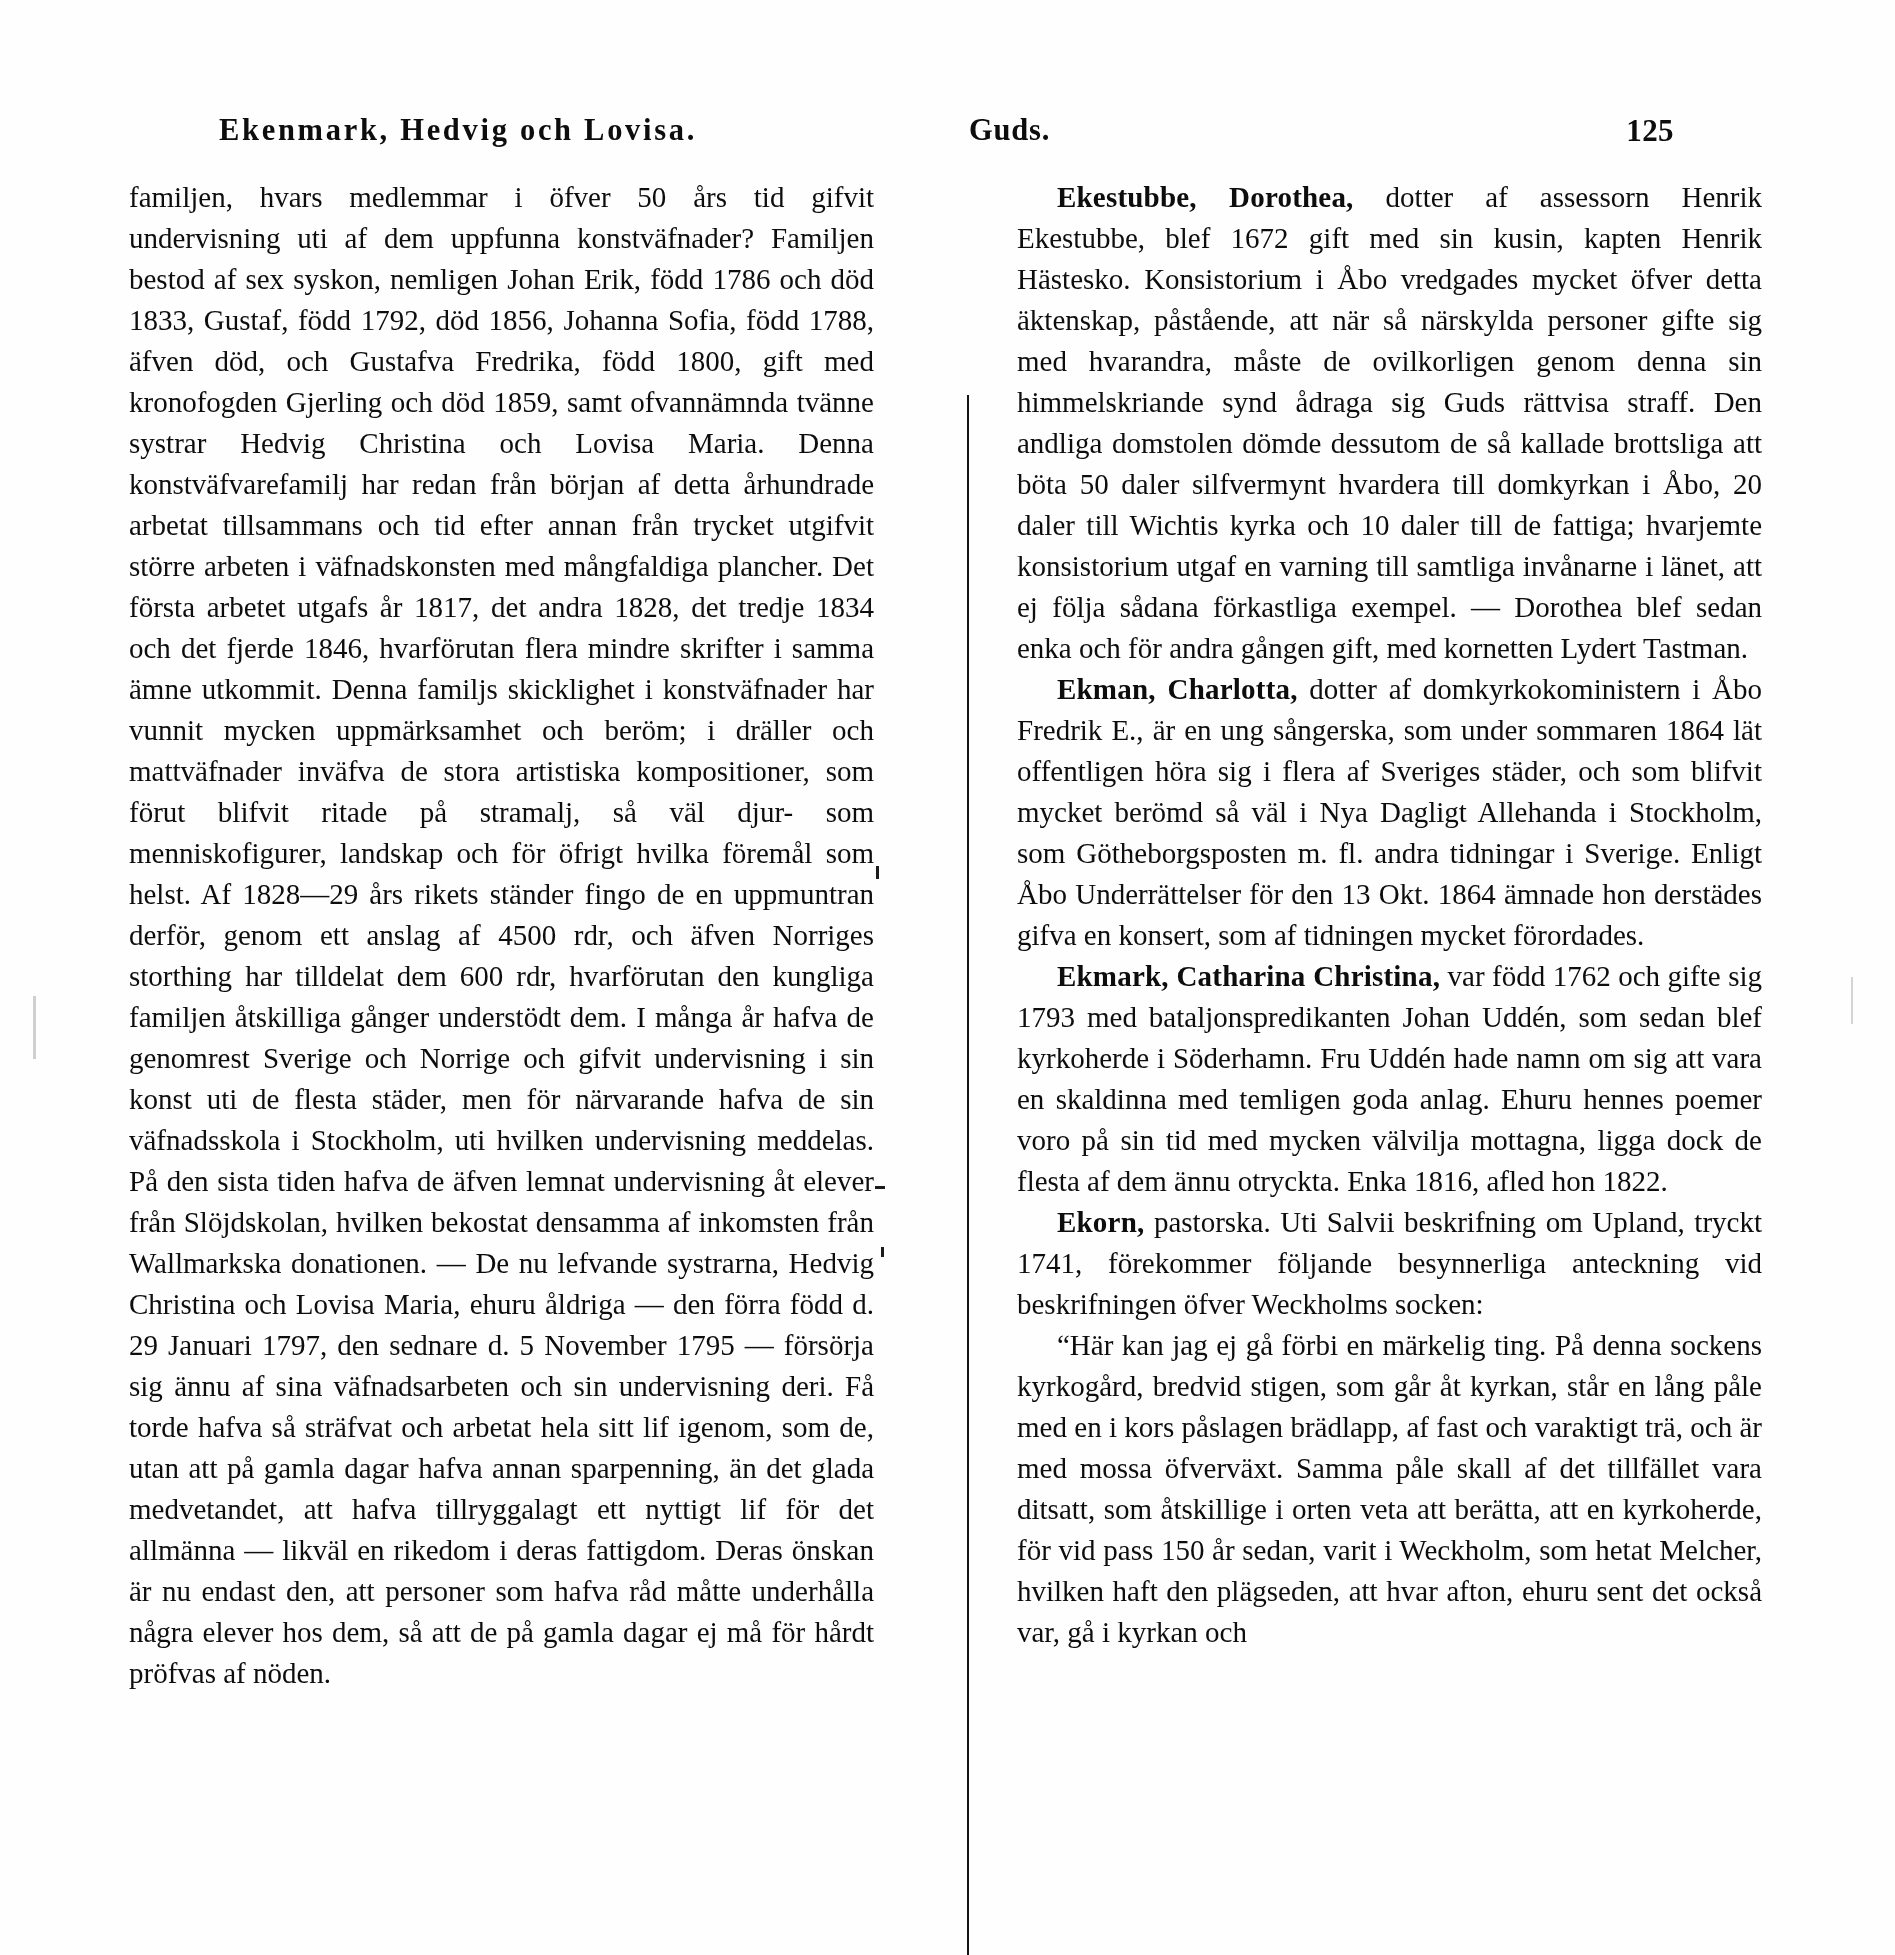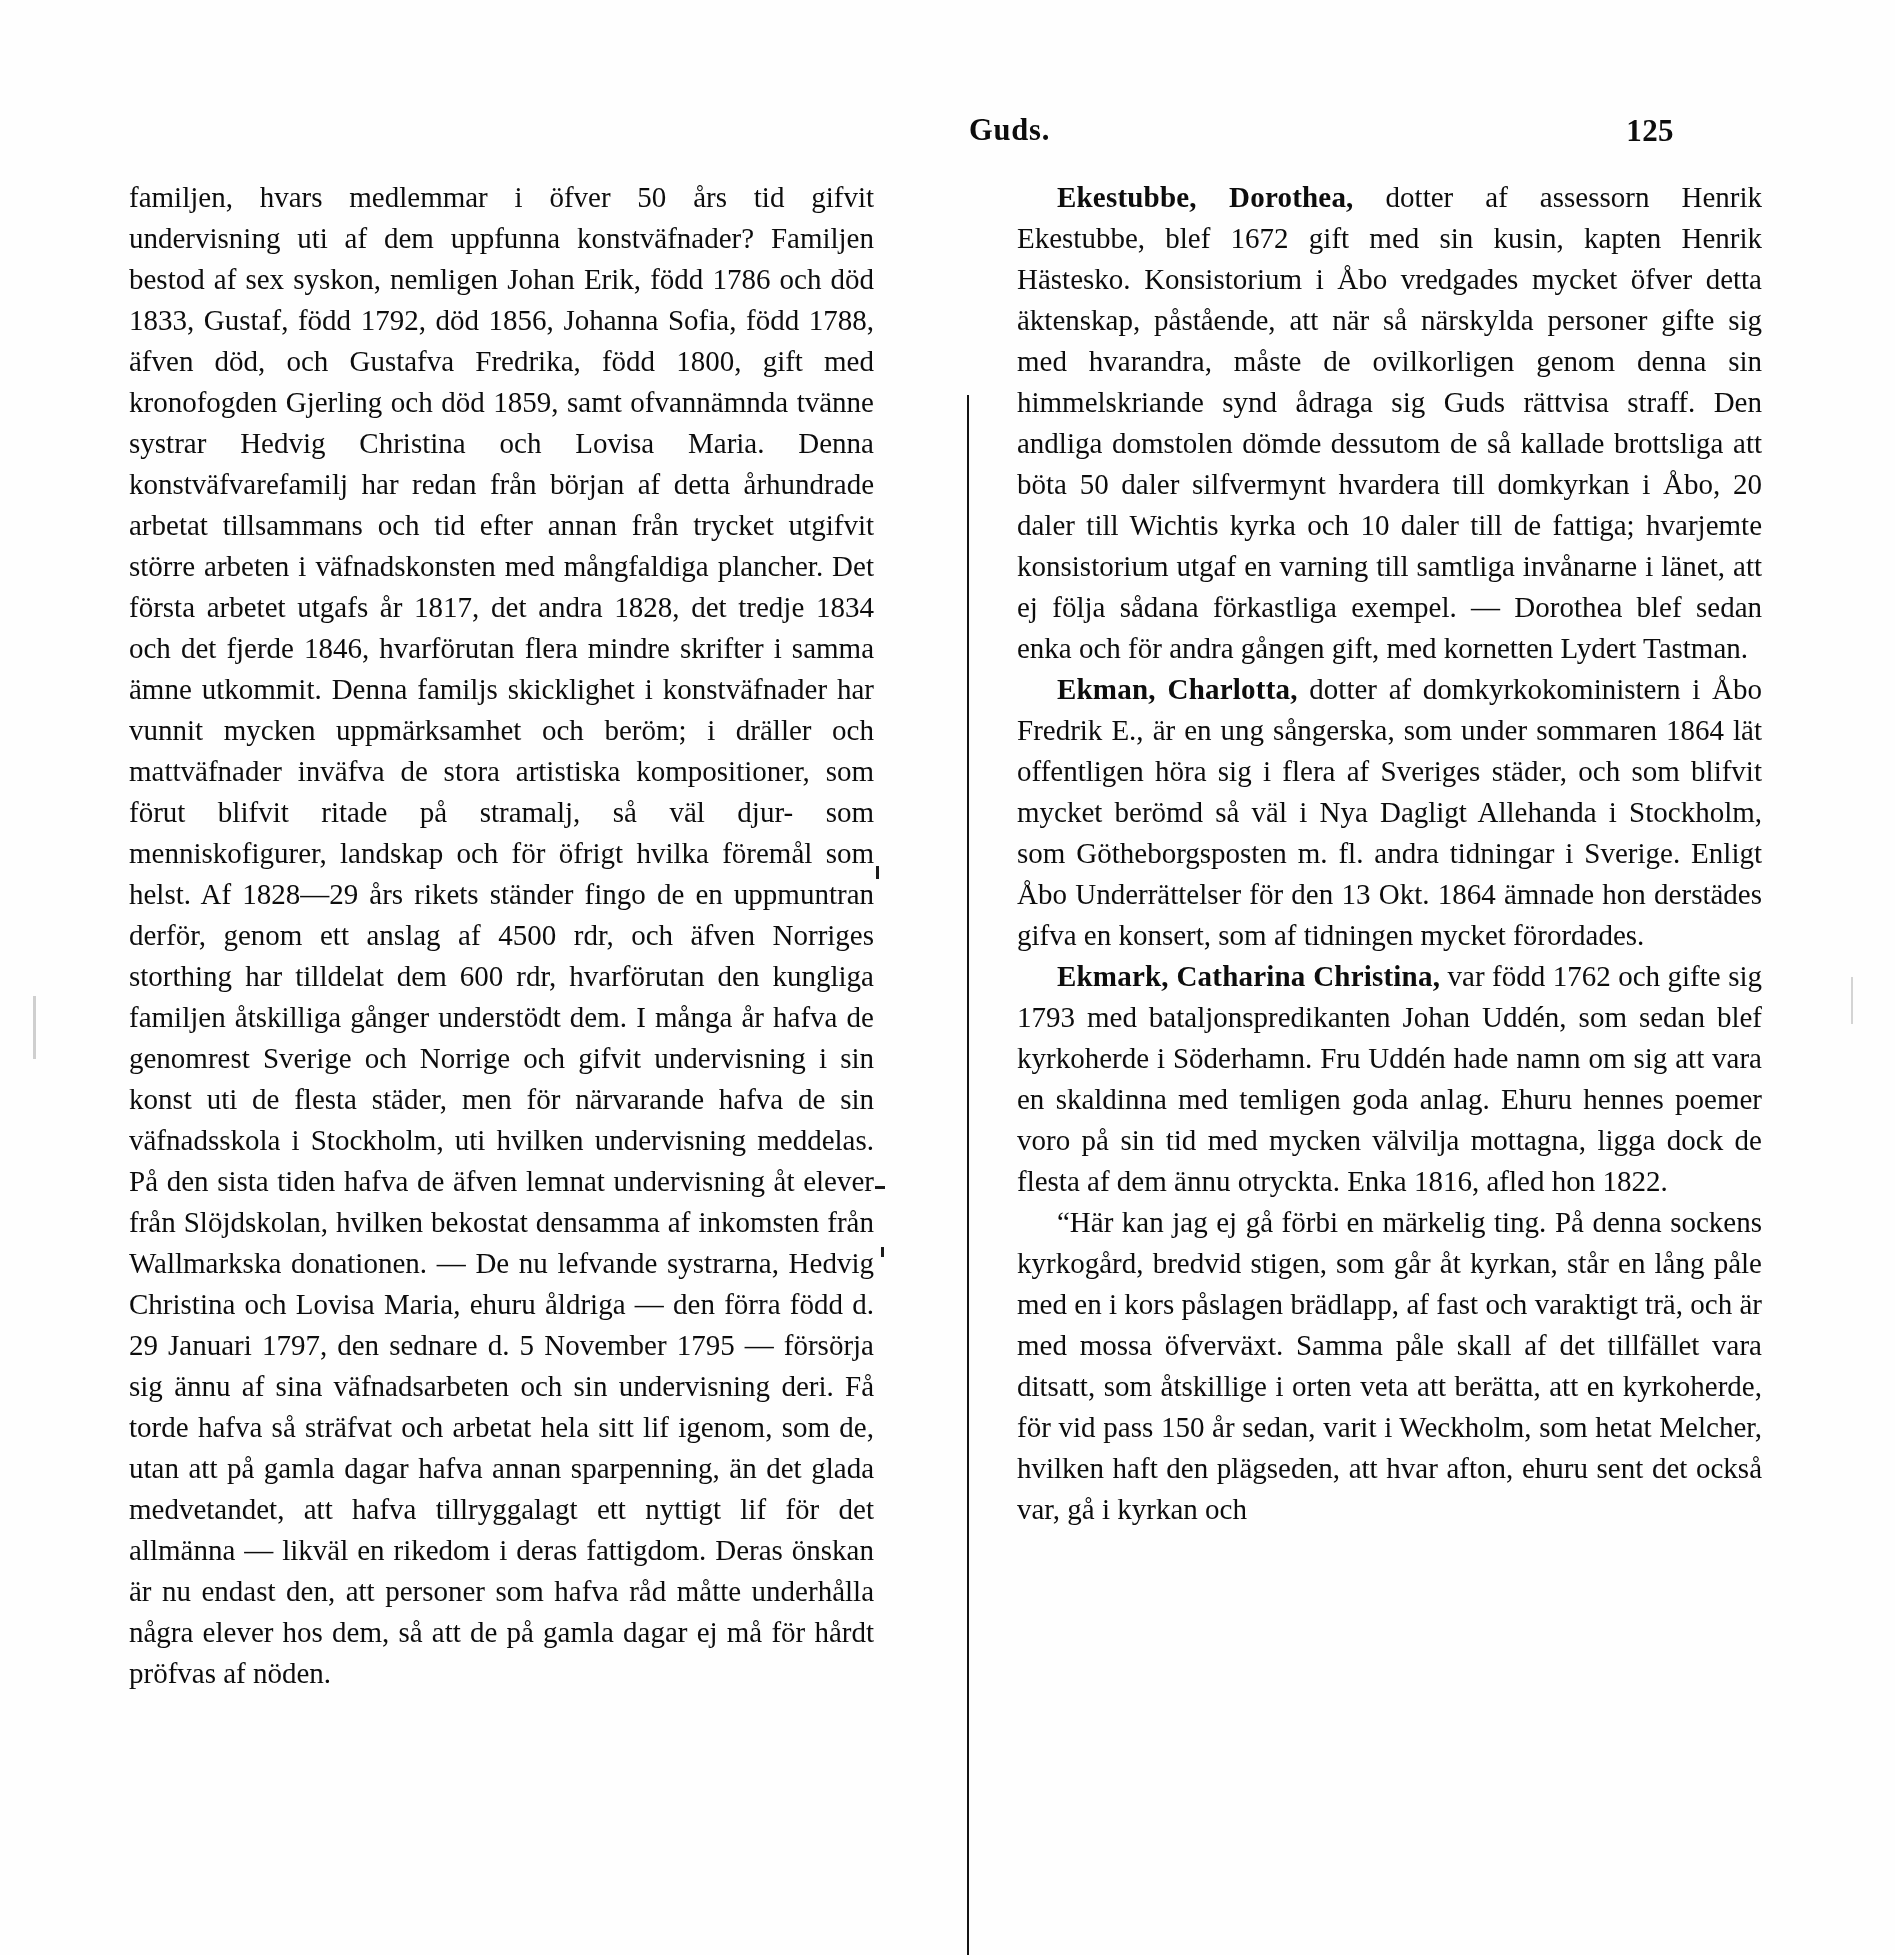--- a/index.html
+++ b/index.html
@@ -105,35 +105,37 @@
   .tick-c { left: 881px; top: 1247px; width: 3.1px;  height: 10.2px; }
   .edge-fleck-1 { left: 33px;  top: 996px; width: 2.7px; height: 63px; background:#cfcfcf; }
   .edge-fleck-2 { left: 1851px; top: 977px; width: 2.3px; height: 47px; background:#d4d4d4; }
 </style>
 </head>
 <body>
 
 <div class="page">
 
   <div class="running-head">
+    <span class="rh-left">Ekenmark, Hedvig och Lovisa.</span>
     <span class="rh-center">Guds.</span>
     <span class="rh-right">125</span>
   </div>
 
   <div class="columns">
 
     <div class="rule"></div>
 
     <div class="col col-left">
         <p class="para"><span>familjen, hvars medlemmar i öfver 50 års tid gifvit undervisning uti af dem uppfunna konstväfnader? Familjen bestod af sex syskon, nemligen Johan Erik, född 1786 och död 1833, Gustaf, född 1792, död 1856, Johanna Sofia, född 1788, äfven död, och Gustafva Fredrika, född 1800, gift med kronofogden Gjerling och död 1859, samt ofvannämnda tvänne systrar Hedvig Christina och Lovisa Maria. Denna konstväfvarefamilj har redan från början af detta århundrade arbetat tillsammans och tid efter annan från trycket utgifvit större arbeten i väfnadskonsten med mångfaldiga plancher. Det första arbetet utgafs år 1817, det andra 1828, det tredje 1834 och det fjerde 1846, hvarförutan flera mindre skrifter i samma ämne utkommit. Denna familjs skicklighet i konstväfnader har vunnit mycken uppmärksamhet och beröm; i dräller och mattväfnader inväfva de stora artistiska kompositioner, som förut blifvit ritade på stramalj, så väl djur- som menniskofigurer, landskap och för öfrigt hvilka föremål som helst. Af 1828—29 års rikets ständer fingo de en uppmuntran derför, genom ett anslag af 4500 rdr, och äfven Norriges storthing har tilldelat dem 600 rdr, hvarförutan den kungliga familjen åtskilliga gånger understödt dem. I många år hafva de genomrest Sverige och Norrige och gifvit undervisning i sin konst uti de flesta städer, men för närvarande hafva de sin väfnadsskola i Stockholm, uti hvilken undervisning meddelas. På den sista tiden hafva de äfven lemnat undervisning åt elever från Slöjdskolan, hvilken bekostat densamma af inkomsten från Wallmarkska donationen. — De nu lefvande systrarna, Hedvig Christina och Lovisa Maria, ehuru åldriga — den förra född d. 29 Januari 1797, den sednare d. 5 November 1795 — försörja sig ännu af sina väfnadsarbeten och sin undervisning deri. Få torde hafva så sträfvat och arbetat hela sitt lif igenom, som de, utan att på gamla dagar hafva annan sparpenning, än det glada medvetandet, att hafva tillryggalagt ett nyttigt lif för det allmänna — likväl en rikedom i deras fattigdom. Deras önskan är nu endast den, att personer som hafva råd måtte underhålla några elever hos dem, så att de på gamla dagar ej må för hårdt pröfvas af nöden.</span></p>
       </div>
     <div class="col col-right">
         <p class="para indent"><span class="headword">Ekestubbe, Dorothea,</span><span> dotter af assessorn Henrik Ekestubbe, blef 1672 gift med sin kusin, kapten Henrik Hästesko. Konsistorium i Åbo vredgades mycket öfver detta äktenskap, påstående, att när så närskylda personer gifte sig med hvarandra, måste de ovilkorligen genom denna sin himmelskriande synd ådraga sig Guds rättvisa straff. Den andliga domstolen dömde dessutom de så kallade brottsliga att böta 50 daler silfvermynt hvardera till domkyrkan i Åbo, 20 daler till Wichtis kyrka och 10 daler till de fattiga; hvarjemte konsistorium utgaf en varning till samtliga invånarne i länet, att ej följa sådana förkastliga exempel. — Dorothea blef sedan enka och för andra gången gift, med kornetten Lydert Tastman.</span></p>
         <p class="para indent"><span class="headword">Ekman, Charlotta,</span><span> dotter af domkyrkokoministern i Åbo Fredrik E., är en ung sångerska, som under sommaren 1864 lät offentligen höra sig i flera af Sveriges städer, och som blifvit mycket berömd så väl i Nya Dagligt Allehanda i Stockholm, som Götheborgsposten m. fl. andra tidningar i Sverige. Enligt Åbo Underrättelser för den 13 Okt. 1864 ämnade hon derstädes gifva en konsert, som af tidningen mycket förordades.</span></p>
         <p class="para indent"><span class="headword">Ekmark, Catharina Christina,</span><span> var född 1762 och gifte sig 1793 med bataljonspredikanten Johan Uddén, som sedan blef kyrkoherde i Söderhamn. Fru Uddén hade namn om sig att vara en skaldinna med temligen goda anlag. Ehuru hennes poemer voro på sin tid med mycken välvilja mottagna, ligga dock de flesta af dem ännu otryckta. Enka 1816, afled hon 1822.</span></p>
+        <p class="para indent"><span class="headword">Ekorn,</span><span> pastorska. Uti Salvii beskrifning om Upland, tryckt 1741, förekommer följande besynnerliga anteckning vid beskrifningen öfver Weckholms socken:</span></p>
         <p class="para indent"><span>“Här kan jag ej gå förbi en märkelig ting. På denna sockens kyrkogård, bredvid stigen, som går åt kyrkan, står en lång påle med en i kors påslagen brädlapp, af fast och varaktigt trä, och är med mossa öfverväxt. Samma påle skall af det tillfället vara ditsatt, som åtskillige i orten veta att berätta, att en kyrkoherde, för vid pass 150 år sedan, varit i Weckholm, som hetat Melcher, hvilken haft den plägseden, att hvar afton, ehuru sent det också var, gå i kyrkan och</span></p>
       </div>
 
   </div>
 
   <span class="margin-tick tick-a"></span>
   <span class="margin-tick tick-b"></span>
   <span class="margin-tick tick-c"></span>
   <span class="margin-tick edge-fleck-1"></span>
   <span class="margin-tick edge-fleck-2"></span>

